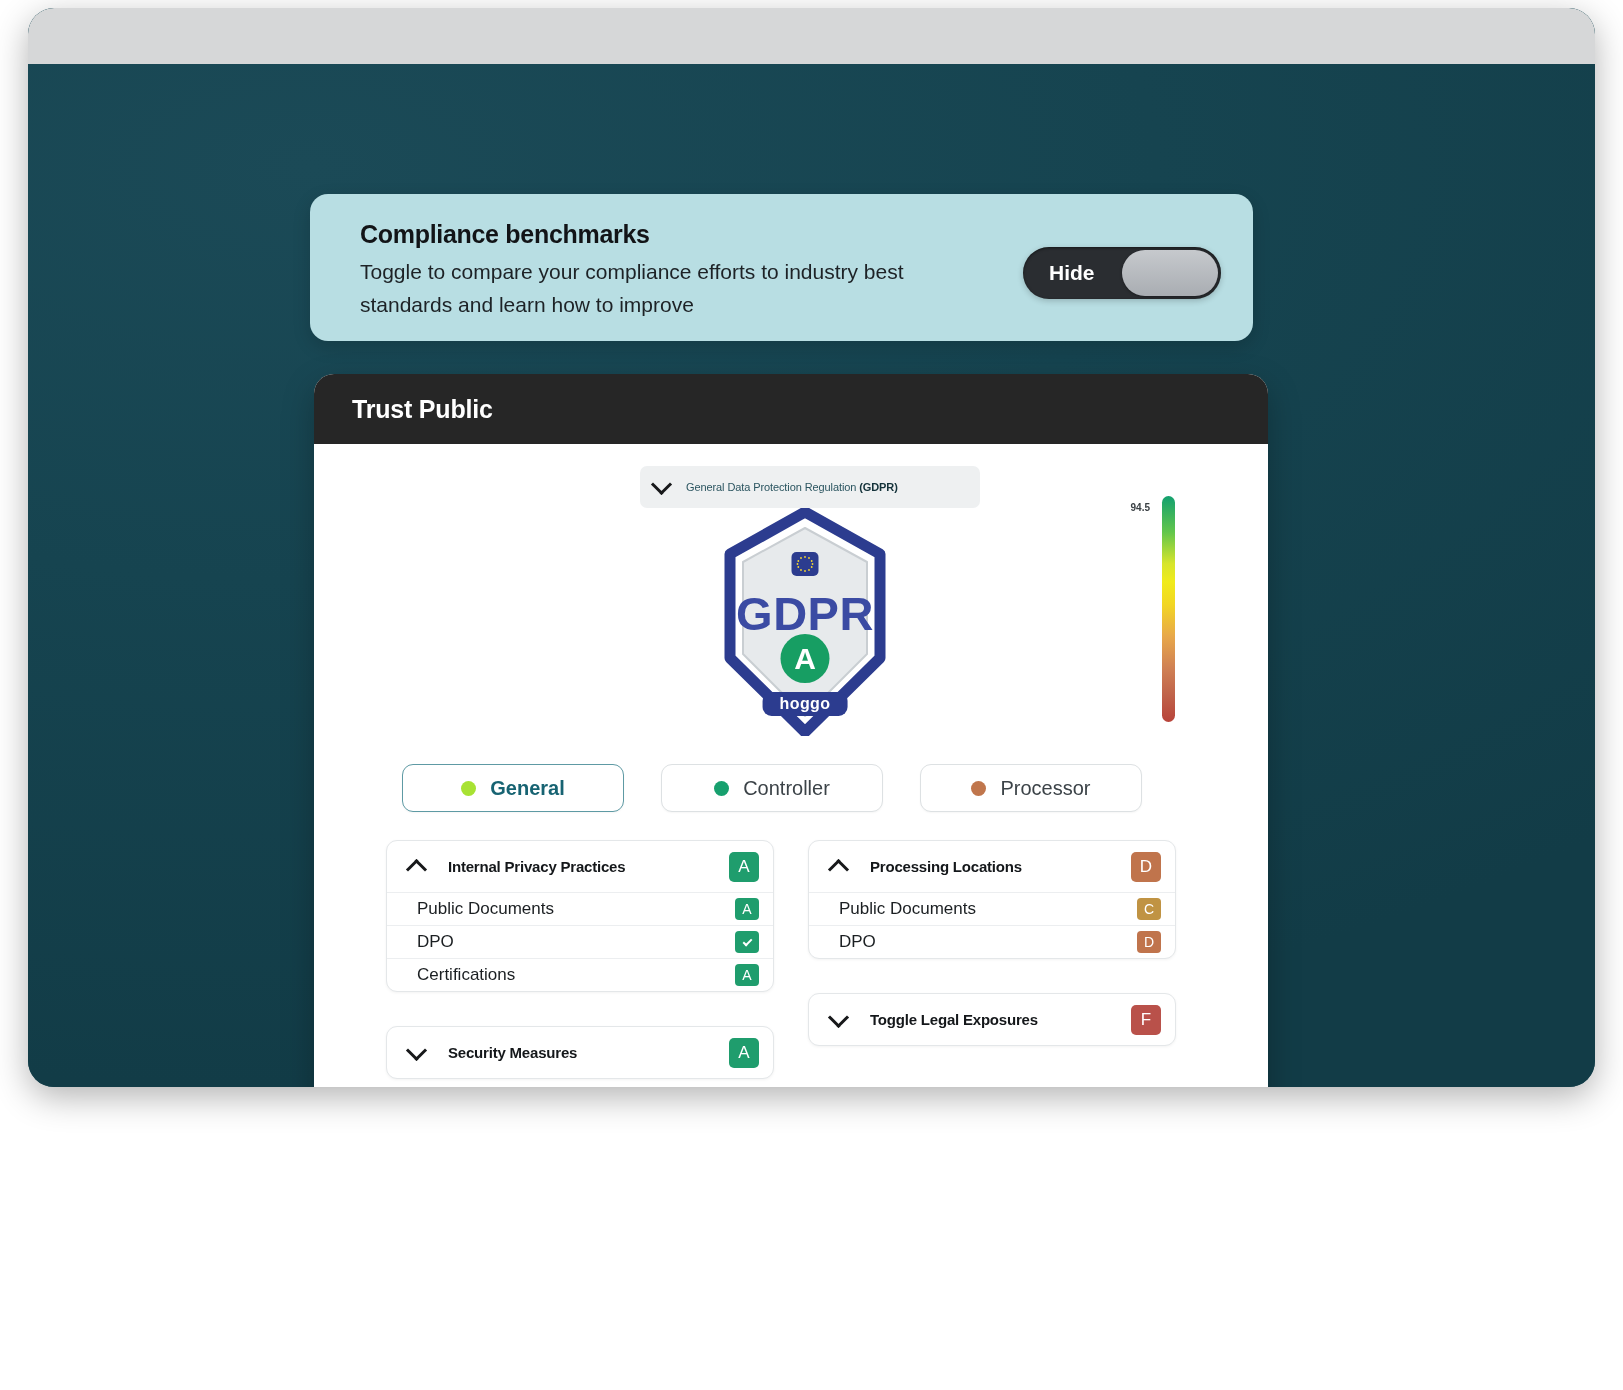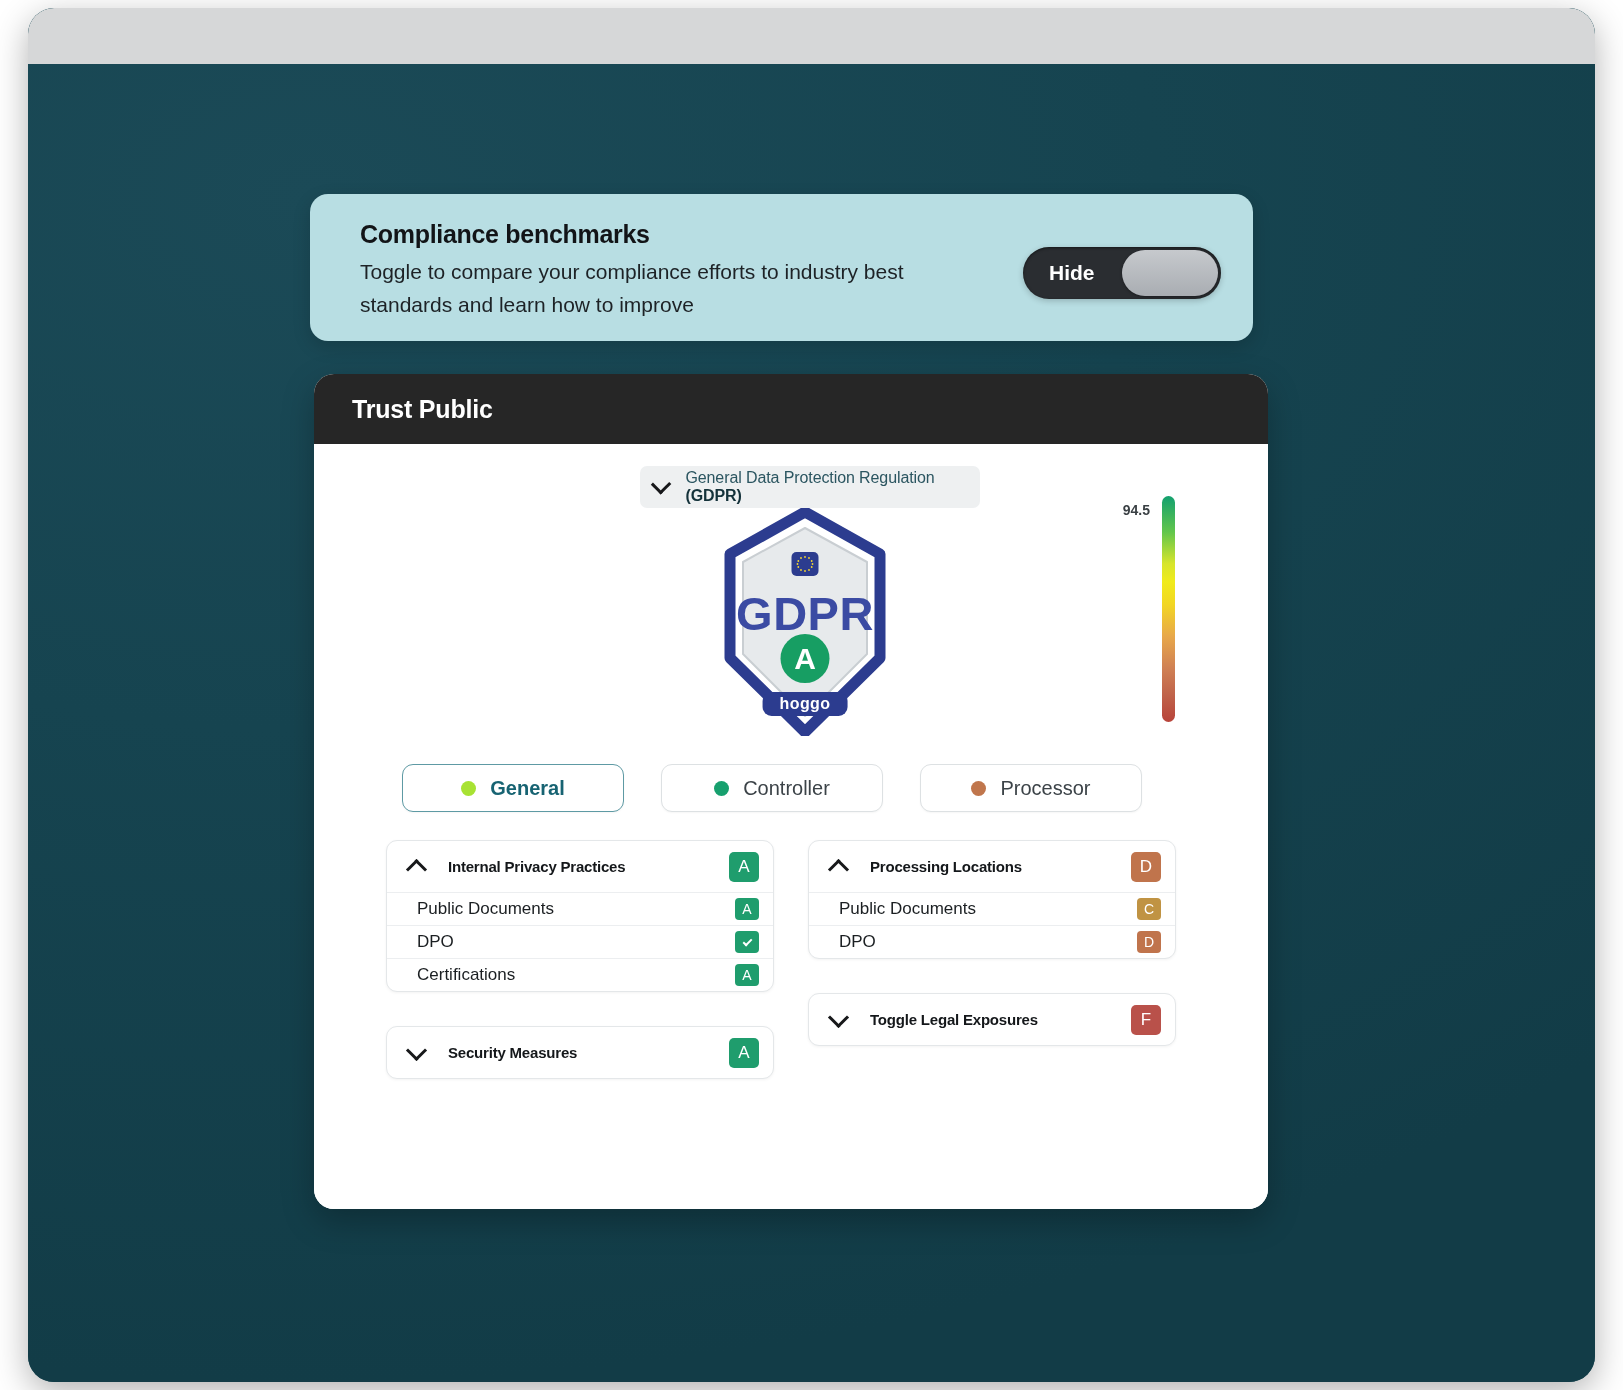--- a/index.html
+++ b/index.html
@@ -11,21 +11,21 @@
   }
   .screen {
     position: relative;
     width: 1623px; height: 1390px;
     background: #ffffff;
   }
   
   .window {
     position: absolute;
     left: 28px; top: 8px;
-    width: 1567px; height: 1374px;
+    width: 1567px; height: 1079px;
     border-radius: 26px;
     overflow: hidden;
     box-shadow: 0 10px 34px rgba(0,0,0,0.30);
     background: #1d4d59;
   }
   .chrome-bar {
     height: 56px;
     background: #d6d7d8;
     border-top-left-radius: 26px;
     border-top-right-radius: 26px;
@@ -127,21 +127,21 @@
     display: inline-block;
     width: 15px; height: 15px;
     border-right: 3.2px solid #17181a;
     border-bottom: 3.2px solid #17181a;
     transform: rotate(45deg);
     margin-top: -5px;
   }
   .chev.up { transform: rotate(-135deg); margin-top: 5px; }
   .reg-text {
     margin-left: 17px;
-    font-size: 16px;
+    font-size: 11px;
     color: #2b5560;
     letter-spacing: -0.1px;
   }
   .reg-text b { font-weight: 700; color: #14323a; }
   
   .badge-wrap {
     position: absolute;
     left: 406px; top: 64px;
     width: 170px; height: 228px;
   }
@@ -199,21 +199,21 @@
   .score-wrap {
     position: absolute;
     left: 790px; top: 44px;
     width: 110px; height: 250px;
   }
   .score-value {
     position: absolute;
     left: 0; top: 14px;
     width: 46px;
     text-align: right;
-    font-size: 14px;
+    font-size: 10px;
     color: #3a4044;
     font-weight: 600;
   }
   .score-bar {
     position: absolute;
     left: 58px; top: 8px;
     width: 13px; height: 226px;
     border-radius: 7px;
     background: linear-gradient(180deg,
       #13a06f 0%,

